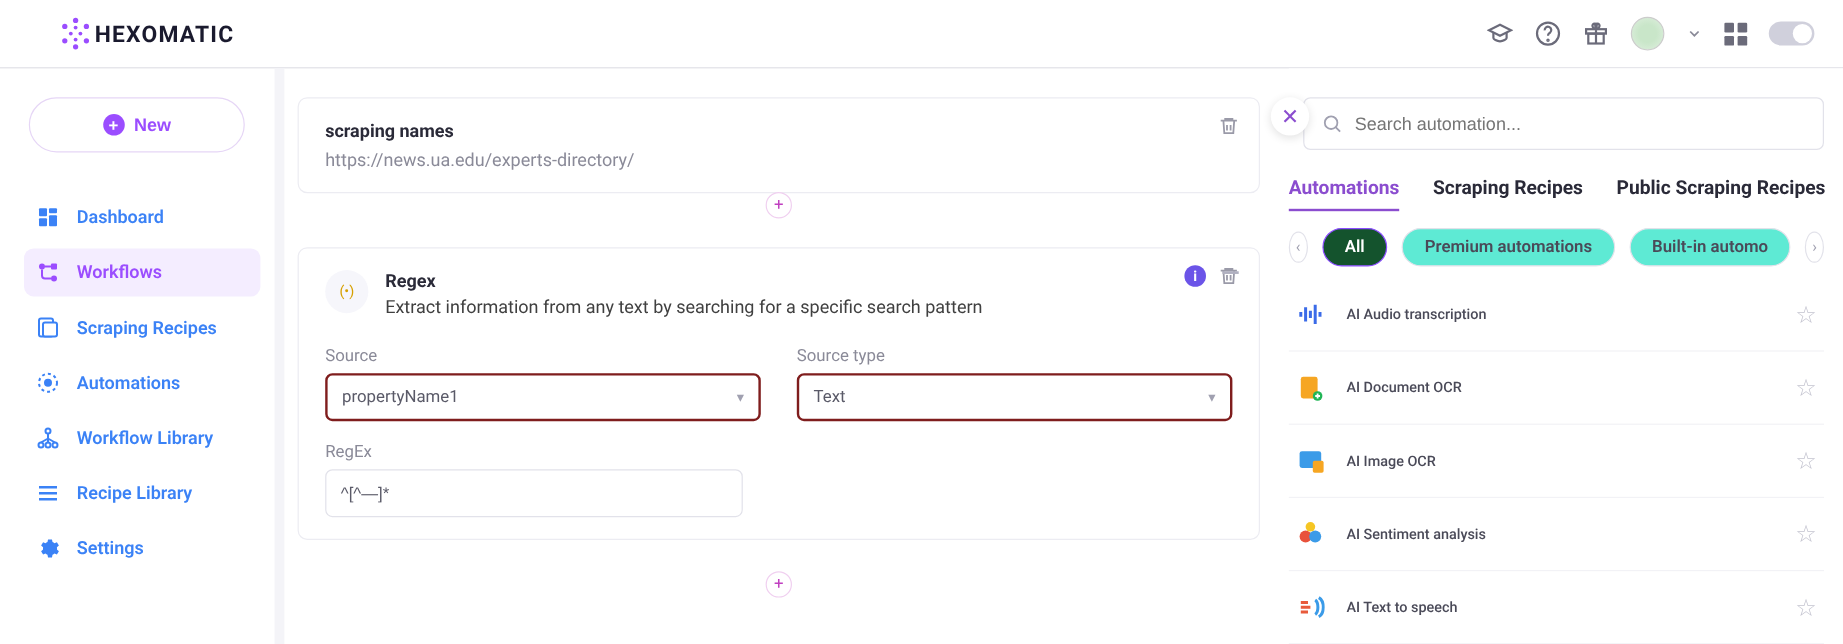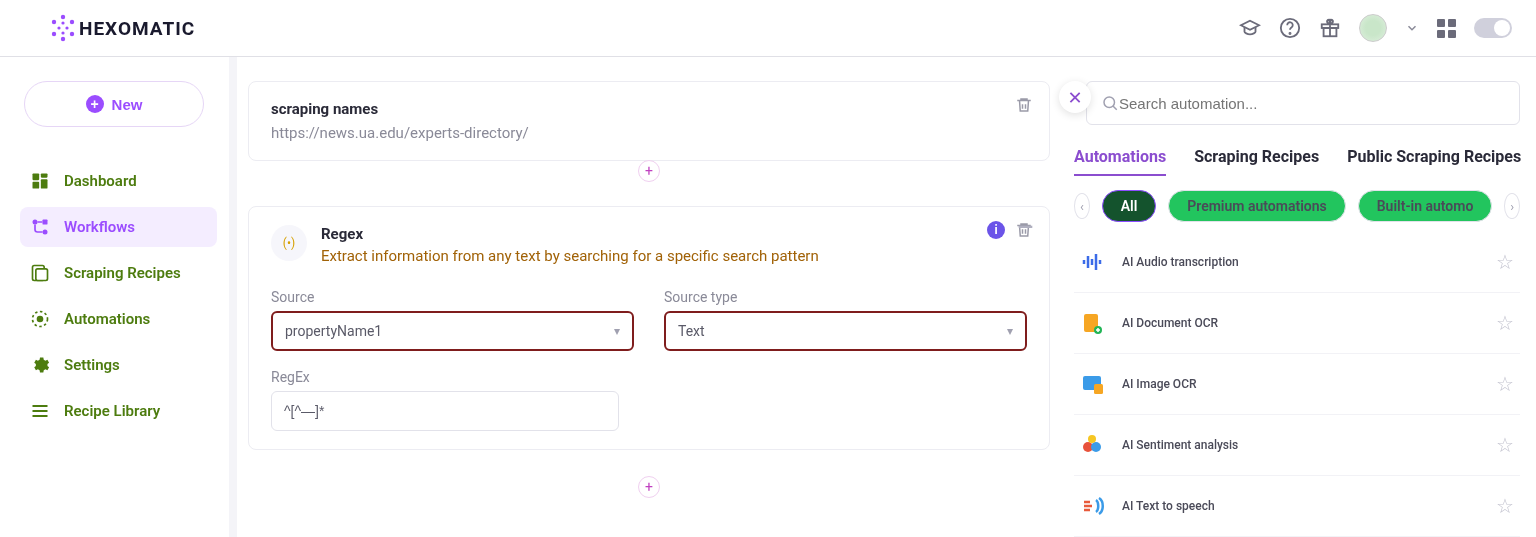--- a/index.html
+++ b/index.html
@@ -14,55 +14,55 @@
   .toggle::after { content: ""; position: absolute; width: 16px; height: 16px; background: #fff; border-radius: 50%; top: 2px; right: 2px; }
   .apps-icon { display:grid; grid-template-columns: repeat(2,8px); gap:3px;}
   .apps-icon span{width:8px;height:8px;background:#6b6b7a;border-radius:1px;}
 
   .layout { display: flex; height: calc(537px - 57px); }
   .sidebar { width: 230px; padding: 24px 12px 0 20px; border-right: 1px solid #f0f0f4; position:relative;}
   .sidebar::after{content:"";position:absolute;right:-8px;top:0;bottom:0;width:8px;background:#f4f4f8;}
   .new-btn { display: flex; align-items: center; justify-content: center; gap: 8px; width: 180px; height: 46px; border: 1px solid #e6d6f6; border-radius: 24px; background: #fff; color: #9b4dff; font-weight: 600; font-size: 15px; cursor: pointer; margin-bottom: 34px; margin-left:4px;}
   .new-btn .plus-c { width: 18px; height: 18px; border-radius: 50%; background: #9b4dff; color: #fff; display: flex; align-items: center; justify-content: center; font-size: 14px; line-height:1;}
   .nav { list-style: none; display: flex; flex-direction: column; gap: 6px; }
-  .nav-item { display: flex; align-items: center; gap: 14px; padding: 10px 10px; border-radius: 8px; cursor: pointer; color: #4d7c0f; font-weight: 600; font-size: 15px; }
+  .nav-item { display: flex; align-items: center; gap: 14px; padding: 10px 10px; border-radius: 8px; cursor: pointer; color: #3b82f6; font-weight: 600; font-size: 15px; }
   .nav-item.active { background: #f4edff; color: #9b4dff; }
   .nav-icon { width: 20px; height: 20px; flex: 0 0 20px; }
 
   .main { flex: 1; padding: 0 24px 0 18px; overflow: hidden; }
   .card { background: #fff; border: 1px solid #ececf2; border-radius: 8px; padding: 18px 22px; margin-top: 24px; position: relative; }
   .card-title { font-weight: 700; font-size: 15px; color: #2a2a38; margin-bottom: 6px; }
   .card-sub { color: #8a8a98; font-size: 15px; }
   .card-actions { position: absolute; right: 16px; top: 14px; display: flex; gap: 10px; align-items:center;}
   .plus-connector { width: 22px; height: 22px; border-radius: 50%; border: 1px solid #f0d0f0; background: #fff; color: #c040c0; display: flex; align-items: center; justify-content: center; font-size: 14px; margin: -1px auto 0; position:relative; z-index:2; cursor:pointer;}
   .plus-connector.bottom{margin-top:26px;}
   .regex-card .hdr { display: flex; gap: 14px; align-items: flex-start; }
   .regex-icon { width: 36px; height: 36px; border-radius: 50%; background: #f6f6fb; display:flex;align-items:center;justify-content:center;color:#d6a000;font-size:12px;flex:0 0 36px;}
   .regex-title { font-weight: 700; font-size: 15px; color: #2a2a38; }
-  .regex-desc { color: #a16207; font-size: 15px; margin-top: 4px; }
+  .regex-desc { color: #404040; font-size: 15px; margin-top: 4px; }
   .collapse-icon{color:#b0b0c0;font-size:20px;font-weight:700;cursor:pointer;}
   .form-row { display: flex; gap: 30px; margin-top: 24px; }
   .field { display: flex; flex-direction: column; gap: 6px; }
   .field.half { flex: 1; }
   .label { color: #8a8a98; font-size: 14px; }
   .select { height: 40px; border: 2px solid #7f1d1d; border-radius: 6px; padding: 0 12px; display: flex; align-items: center; justify-content: space-between; color: #5a5a68; font-size: 14px; background: #fff; cursor:pointer;}
   .chev { color: #a0a0b0; font-size: 12px; }
   .input { height: 40px; border: 1px solid #e2e2ea; border-radius: 6px; padding: 0 12px; color: #5a5a68; font-size: 14px; background: #fff; width: 348px; }
   .info-icon{width:18px;height:18px;border-radius:50%;background:#6b54e8;color:#fff;display:flex;align-items:center;justify-content:center;font-size:12px;font-weight:700;}
 
   .right-panel { width: 462px; background: #fff; padding: 24px 16px 0 0; position: relative; }
   .close-btn { position: absolute; left: -15px; top: 24px; width: 32px; height: 32px; border-radius: 50%; background: #fff; box-shadow: 0 2px 8px rgba(0,0,0,.12); display: flex; align-items: center; justify-content: center; color: #8b4dcf; font-size: 18px; cursor:pointer;}
-  .search-box { height: 44px; border: 1px solid #e2e2ea; border-radius: 6px; display: flex; align-items: center; padding: 0 14px; gap: 0; margin-left: 12px; }
+  .search-box { height: 44px; border: 1px solid #e2e2ea; border-radius: 6px; display: flex; align-items: center; padding: 0 14px; gap: 10px; margin-left: 12px; }
   .search-box input { border: none; outline: none; font-size: 15px; color: #6b6b7a; flex: 1; background: transparent; }
   .tabs { display: flex; gap: 28px; margin: 22px 0 14px 0; font-weight: 700; font-size: 16px; color: #2a2a38; }
   .tab { cursor: pointer; padding-bottom: 8px; border-bottom: 2px solid transparent; white-space:nowrap;}
   .tab.active { color: #8b4dcf; border-bottom-color: #8b4dcf; }
   .filters { display: flex; align-items: center; gap: 12px; margin-bottom: 10px; }
   .nav-circle { width: 26px; height: 26px; border-radius: 50%; border: 1px solid #e2e2ea; display: flex; align-items: center; justify-content: center; color: #a0a0b0; font-size: 13px; cursor:pointer;}
-  .chip { height: 32px; padding: 0 18px; border-radius: 16px; display: flex; align-items: center; font-size: 14px; font-weight: 600; border: 1px solid #e2e2ea; background: #22c55e; color: #4a4a58; white-space: nowrap; cursor:pointer;}
+  .chip { height: 32px; padding: 0 18px; border-radius: 16px; display: flex; align-items: center; font-size: 14px; font-weight: 600; border: 1px solid #e2e2ea; background: #5eead4; color: #4a4a58; white-space: nowrap; cursor:pointer;}
   .chip.active { background: #14532d; color: #fff; border-color: #8b4dff; }
   .auto-list { list-style: none; display: flex; flex-direction: column; }
   .auto-item { display: flex; align-items: center; gap: 18px; padding: 18px 6px; border-bottom: 1px solid #f2f2f6; cursor:pointer;}
   .auto-icon { width: 24px; height: 24px; flex: 0 0 24px; }
   .auto-name { flex: 1; color: #4a4a58; font-size: 12px; font-weight: 500; }
   .star { color: #c4c4d0; font-size: 20px; cursor:pointer;}
   svg { display: block; }
 </style>
 </head>
 <body>
@@ -147,30 +147,40 @@
         <span>Scraping Recipes</span>
       </li>
       <li class="nav-item">
         <svg class="nav-icon" viewBox="0 0 24 24" fill="none" stroke="currentColor" stroke-width="2" stroke-dasharray="3 3">
             <circle cx="12" cy="12" r="9"></circle>
             <circle cx="12" cy="12" r="3" stroke-dasharray="0" fill="currentColor"></circle>
           </svg>
         <span>Automations</span>
       </li>
       <li class="nav-item">
+        <svg class="nav-icon" viewBox="0 0 24 24" fill="none" stroke="currentColor" stroke-width="2">
+            <circle cx="12" cy="5" r="2.5"></circle>
+            <circle cx="5" cy="19" r="2.5"></circle>
+            <circle cx="12" cy="19" r="2.5"></circle>
+            <circle cx="19" cy="19" r="2.5"></circle>
+            <path d="M12 7.5v5M12 12.5l-7 4M12 12.5l7 4M12 12.5v4"></path>
+          </svg>
+        <span>Workflow Library</span>
+      </li>
+      <li class="nav-item">
+        <svg class="nav-icon" viewBox="0 0 24 24" fill="none" stroke="currentColor" stroke-width="2.5">
+            <path d="M3 6h18M3 12h18M3 18h18"></path>
+          </svg>
+        <span>Recipe Library</span>
+      </li>
+      <li class="nav-item">
         <svg class="nav-icon" viewBox="0 0 24 24" fill="currentColor">
             <path d="M12 8a4 4 0 100 8 4 4 0 000-8zm9 4a7 7 0 00-.1-1.2l2-1.6-2-3.4-2.4 1a7 7 0 00-2-1.2L16 3h-4l-.5 2.6a7 7 0 00-2 1.2l-2.4-1-2 3.4 2 1.6A7 7 0 007 12c0 .4 0 .8.1 1.2l-2 1.6 2 3.4 2.4-1c.6.5 1.3.9 2 1.2L12 21h4l.5-2.6c.7-.3 1.4-.7 2-1.2l2.4 1 2-3.4-2-1.6c.1-.4.1-.8.1-1.2z"></path>
           </svg>
         <span>Settings</span>
-      </li>
-      <li class="nav-item">
-        <svg class="nav-icon" viewBox="0 0 24 24" fill="none" stroke="currentColor" stroke-width="2.5">
-            <path d="M3 6h18M3 12h18M3 18h18"></path>
-          </svg>
-        <span>Recipe Library</span>
       </li>
     </ul>
   </aside>
 
   <main class="main">
     <div class="card">
       <div class="card-title">scraping names</div>
       <div class="card-sub">https://news.ua.edu/experts-directory/</div>
       <div class="card-actions">
         <svg width="18" height="18" viewBox="0 0 24 24" fill="none" stroke="#9a9aa8" stroke-width="2">

